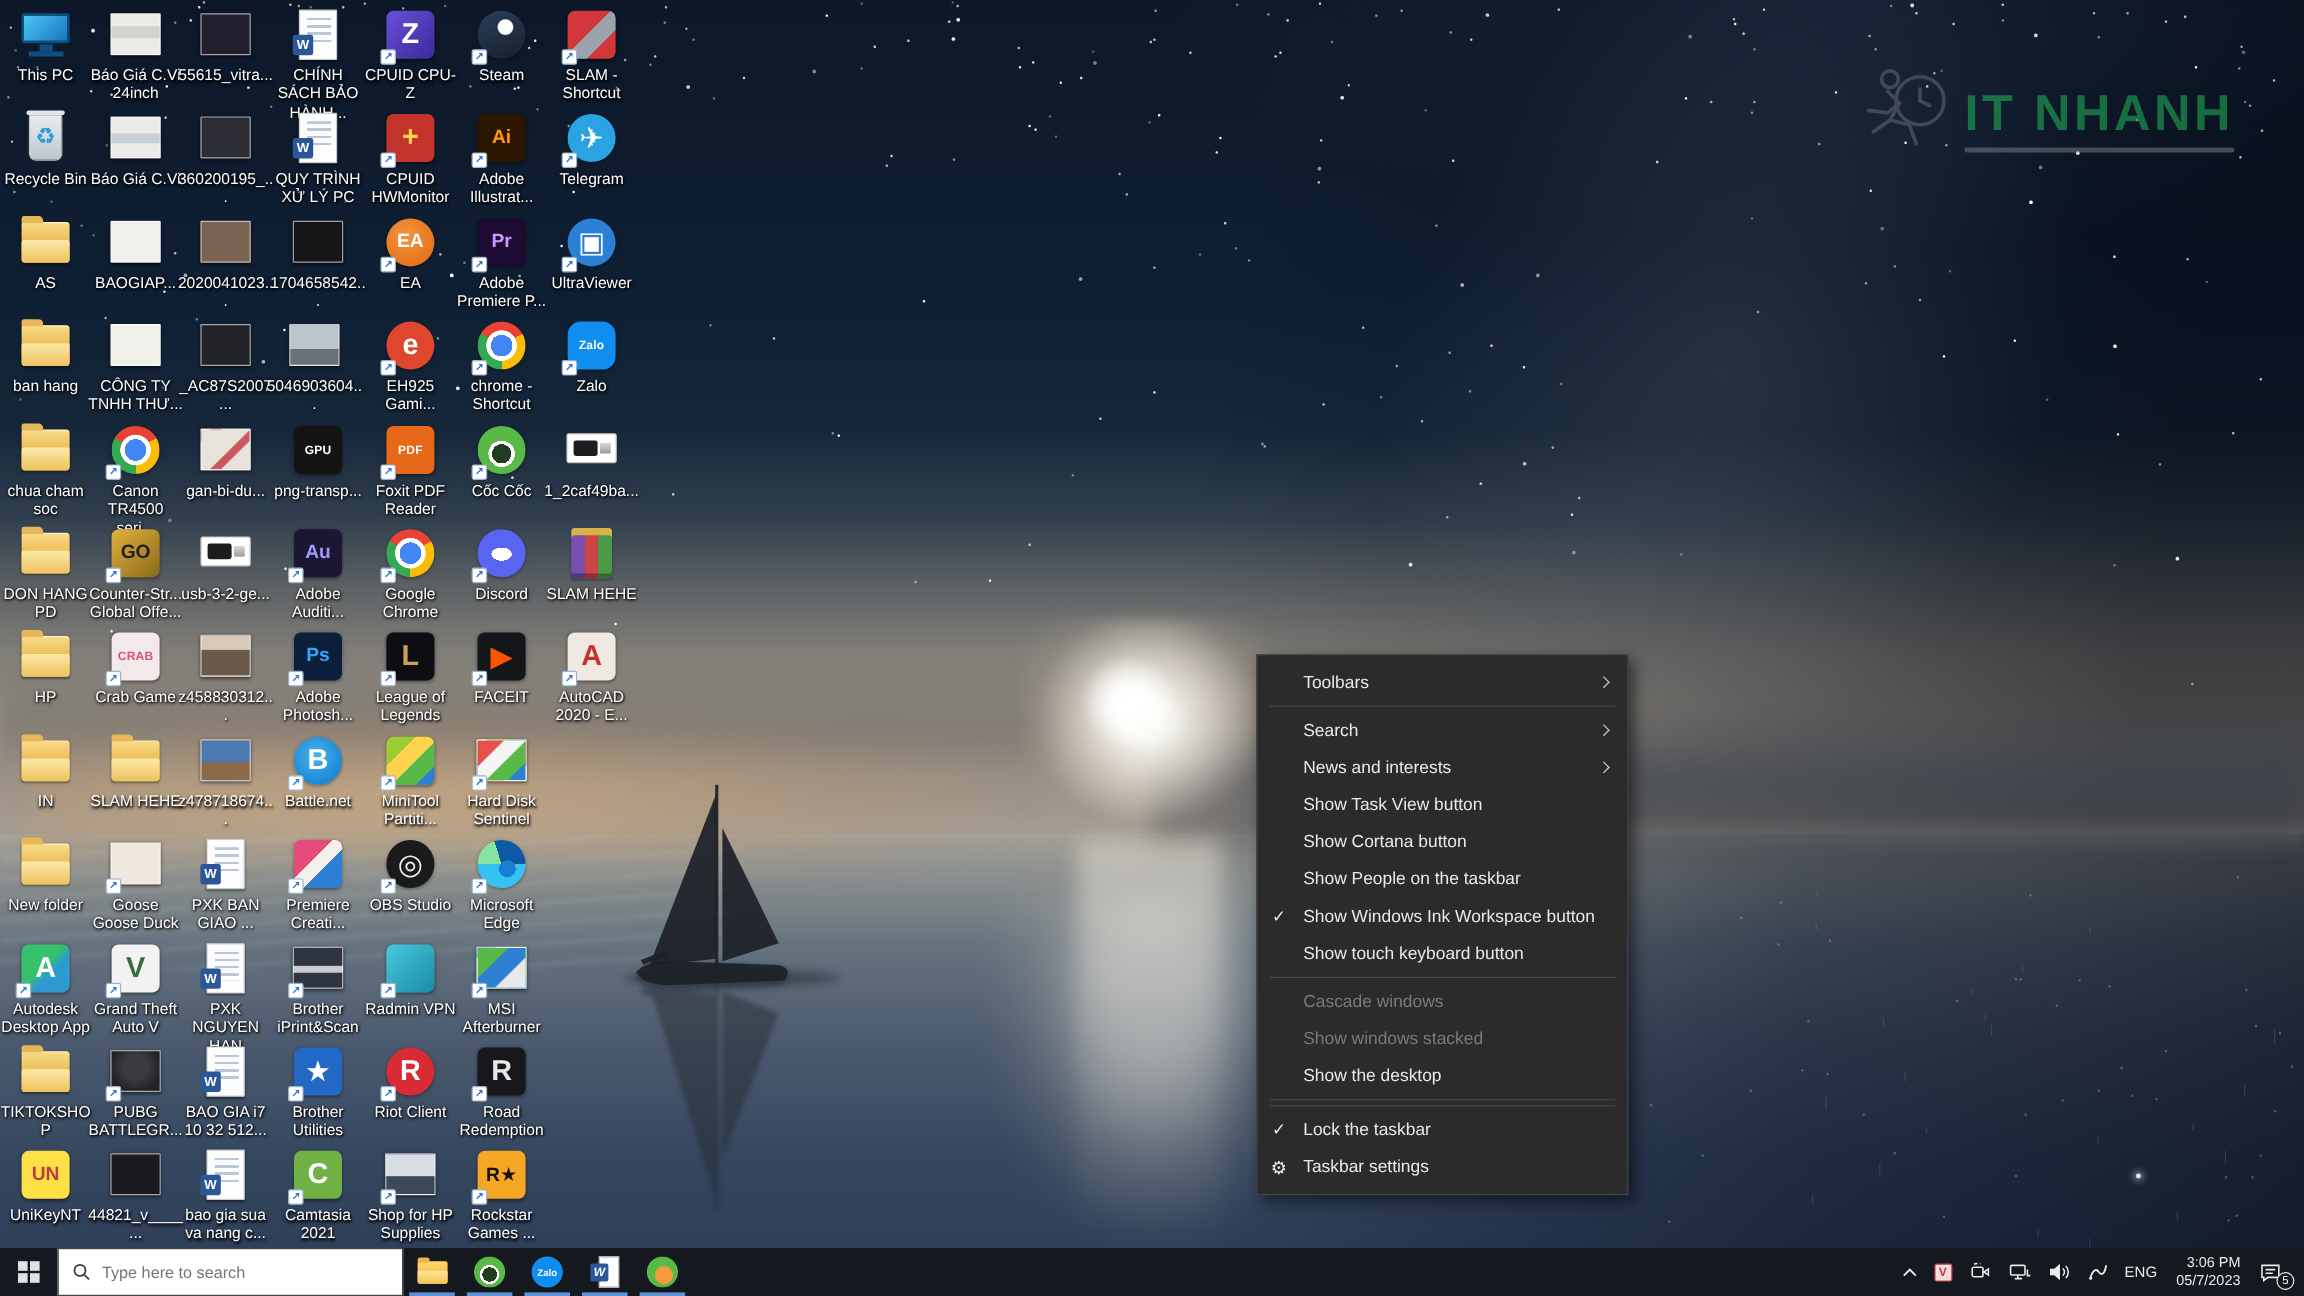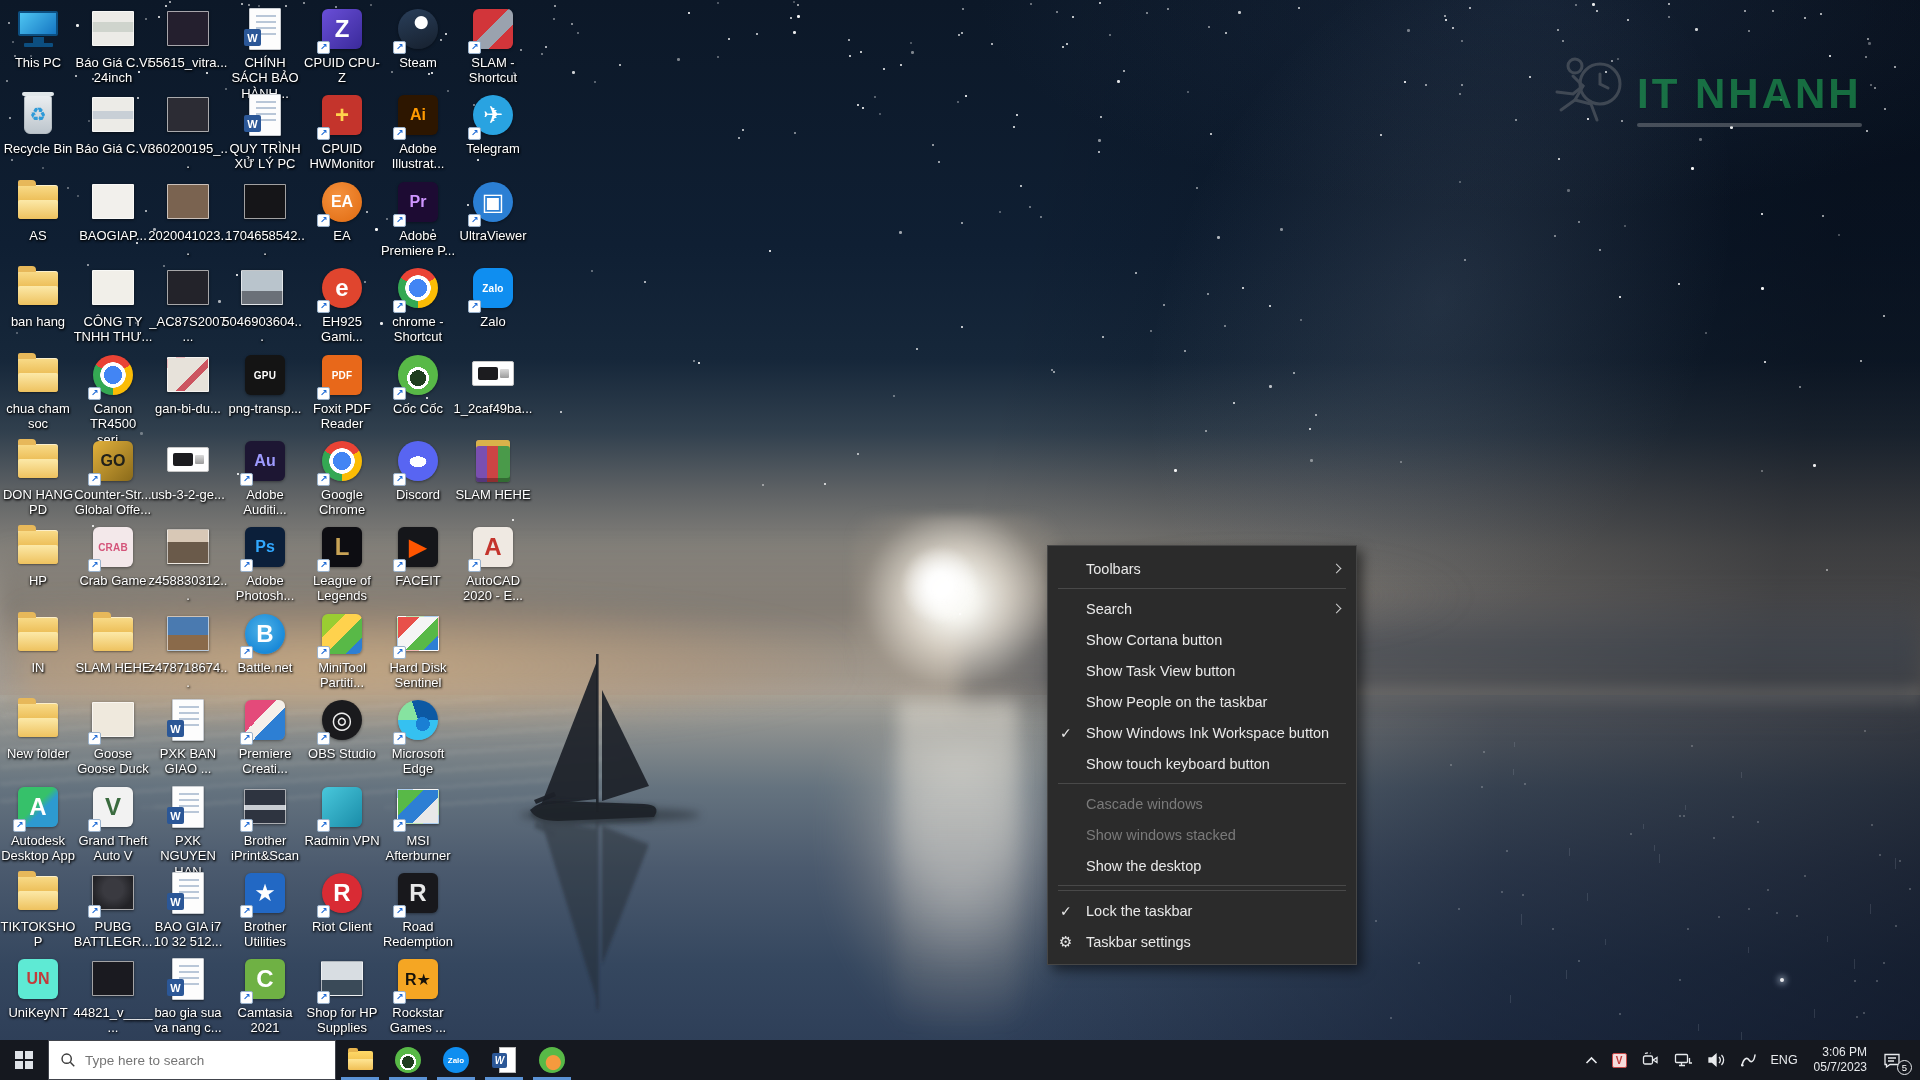--- a/index.html
+++ b/index.html
@@ -559,21 +559,21 @@
         <div class="lbl">Autodesk Desktop App</div>
       </div>
       <div class="icon-cell" style="left: -2px; top: 870px;">
         <div class="art">
           <span class="fold"></span>
         </div>
         <div class="lbl">TIKTOKSHOP</div>
       </div>
       <div class="icon-cell" style="left: -2px; top: 956px;">
         <div class="art">
-          <span class="tileic " style="background:#5eead4">
+          <span class="tileic " style="background:#fde047">
             <b class="g g2" style="color:#c23b3b">UN</b>
           </span>
         </div>
         <div class="lbl">UniKeyNT</div>
       </div>
       <div class="icon-cell" style="left: 73px; top: 6px;">
         <div class="art">
           <span class="imgic" style="background:linear-gradient(180deg,#ecebe7 0 30%,#cfd4cd 30% 60%,#ecebe7 60%)"></span>
         </div>
         <div class="lbl">Báo Giá C.Vi 24inch</div>
@@ -1098,24 +1098,28 @@
       <div class="mi">
         <span>Toolbars</span>
         <span class="arrow"></span>
       </div>
       <div class="msep"></div>
       <div class="mi">
         <span>Search</span>
         <span class="arrow"></span>
       </div>
       <div class="mi">
-        <span>Show Cortana button</span>
+        <span>News and interests</span>
+        <span class="arrow"></span>
       </div>
       <div class="mi">
         <span>Show Task View button</span>
+      </div>
+      <div class="mi">
+        <span>Show Cortana button</span>
       </div>
       <div class="mi">
         <span>Show People on the taskbar</span>
       </div>
       <div class="mi">
         <span class="chk">✓</span>
         <span>Show Windows Ink Workspace button</span>
       </div>
       <div class="mi">
         <span>Show touch keyboard button</span>

